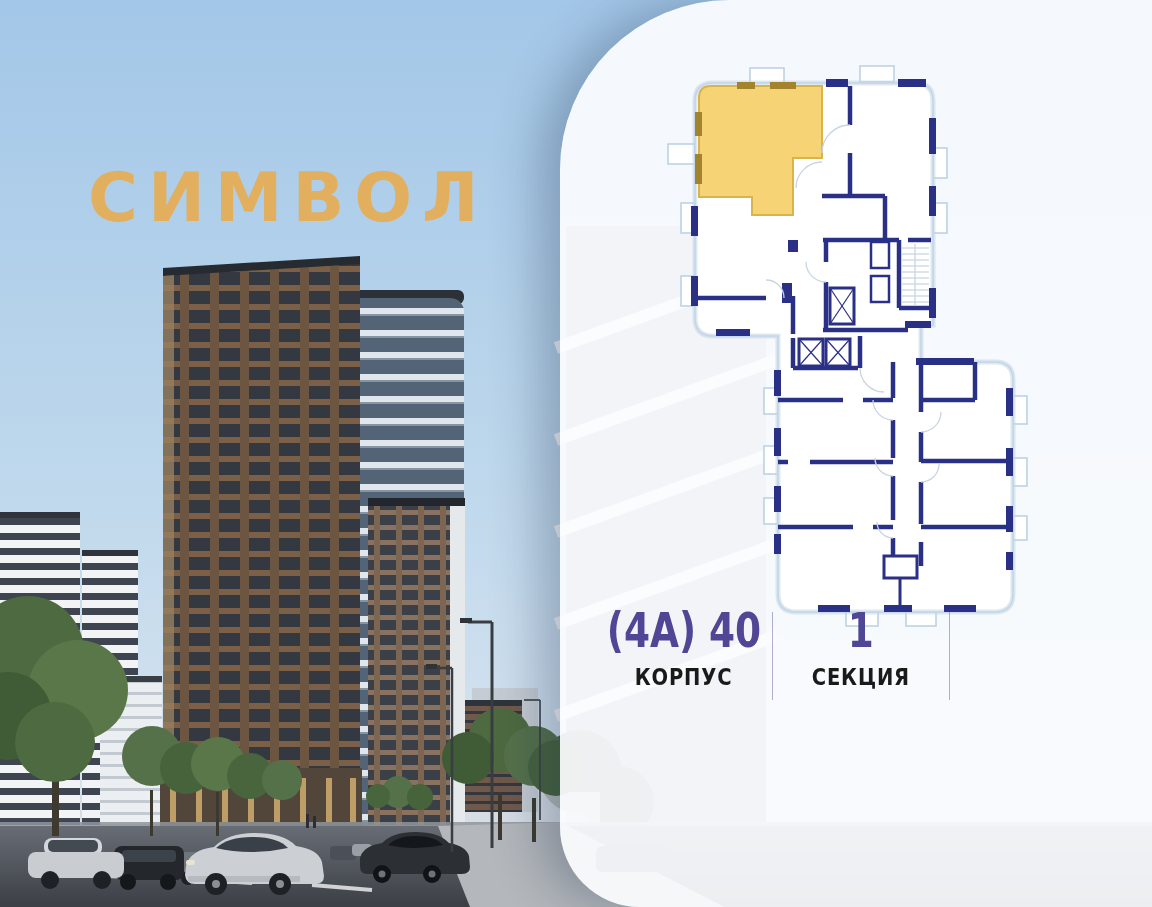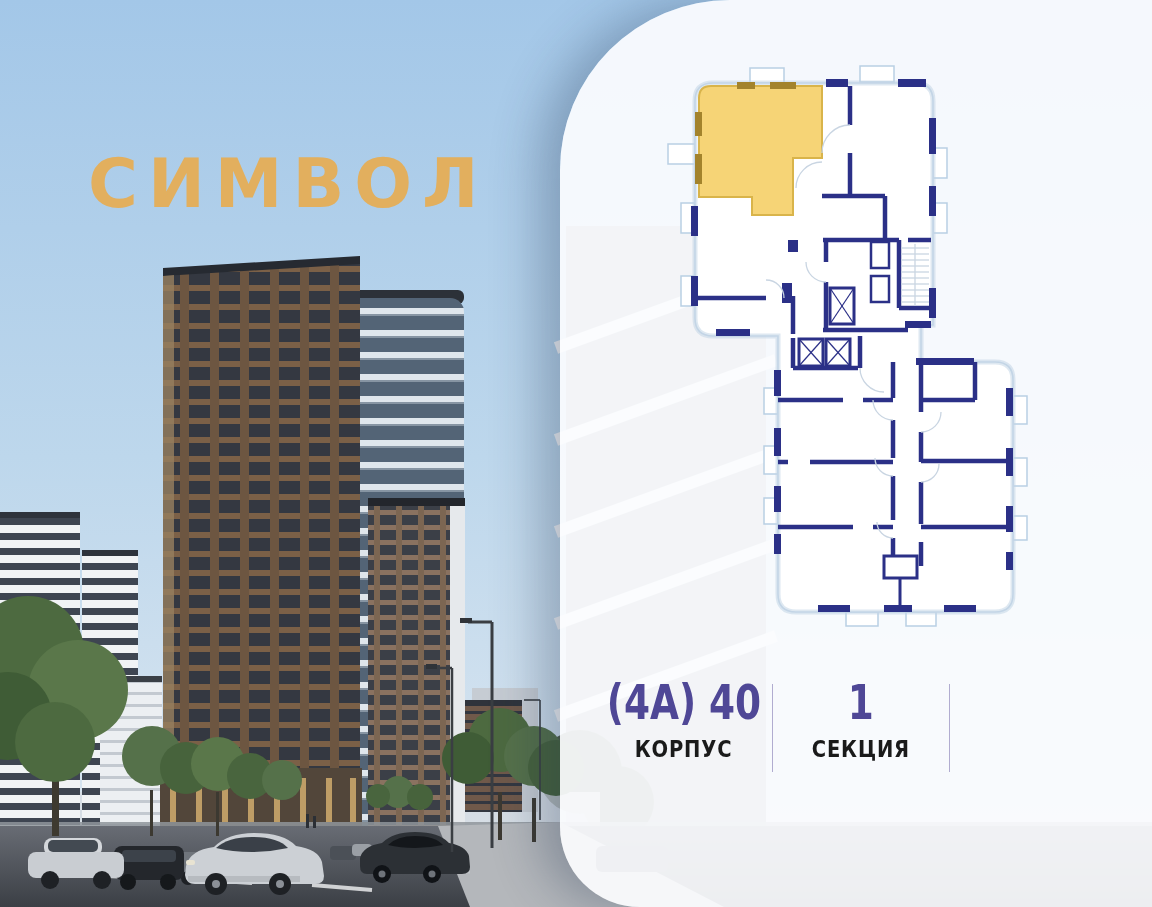--- a/index.html
+++ b/index.html
@@ -1,26 +1,26 @@
 <!DOCTYPE html>
 <html><head>
 <meta charset="utf-8">
 <style>
   html,body{margin:0;padding:0;background:#e8edf2;}
   .stage{position:relative;width:1152px;height:907px;overflow:hidden;
          font-family:"DejaVu Sans","Liberation Sans",sans-serif;background:#bcd4ea;}
   .photo-svg{position:absolute;left:0;top:0;z-index:1;}
-  .brand-logo{position:absolute;left:88px;top:144px;z-index:2;
+  .brand-logo{position:absolute;left:88px;top:158px;z-index:2;
               font-size:68px;font-weight:800;letter-spacing:10px;color:#E2AF5E;
               font-family:"DejaVu Sans","Liberation Sans",sans-serif;}
   .panel{position:absolute;left:560px;top:0;width:600px;height:907px;z-index:2;
          background:rgba(251,252,254,0.93);border-radius:170px 0 0 80px;
          box-shadow:-22px 0 48px rgba(30,50,80,0.30);}
   .plan-svg{position:absolute;left:650px;top:40px;z-index:3;}
-  .details{position:absolute;left:596px;top:678px;z-index:4;display:flex;align-items:stretch;height:100px;}
+  .details{position:absolute;left:596px;top:606px;z-index:4;display:flex;align-items:stretch;height:100px;}
   .detail-col{width:176px;display:flex;flex-direction:column;align-items:center;justify-content:flex-start;}
   .detail-value{display:inline-block;font-size:48px;font-weight:800;line-height:1.0;
                 color:#4F4796;transform:scaleX(0.78);transform-origin:center;white-space:nowrap;}
   .detail-label{display:inline-block;margin-top:10px;font-size:23px;font-weight:700;
                 color:#1A1A1A;letter-spacing:1px;transform:scaleX(0.85);transform-origin:center;white-space:nowrap;}
   .detail-sep{width:1px;background:#8B82B8;opacity:.65;margin-top:6px;margin-bottom:6px;}
 </style>
 </head>
 <body>
 

